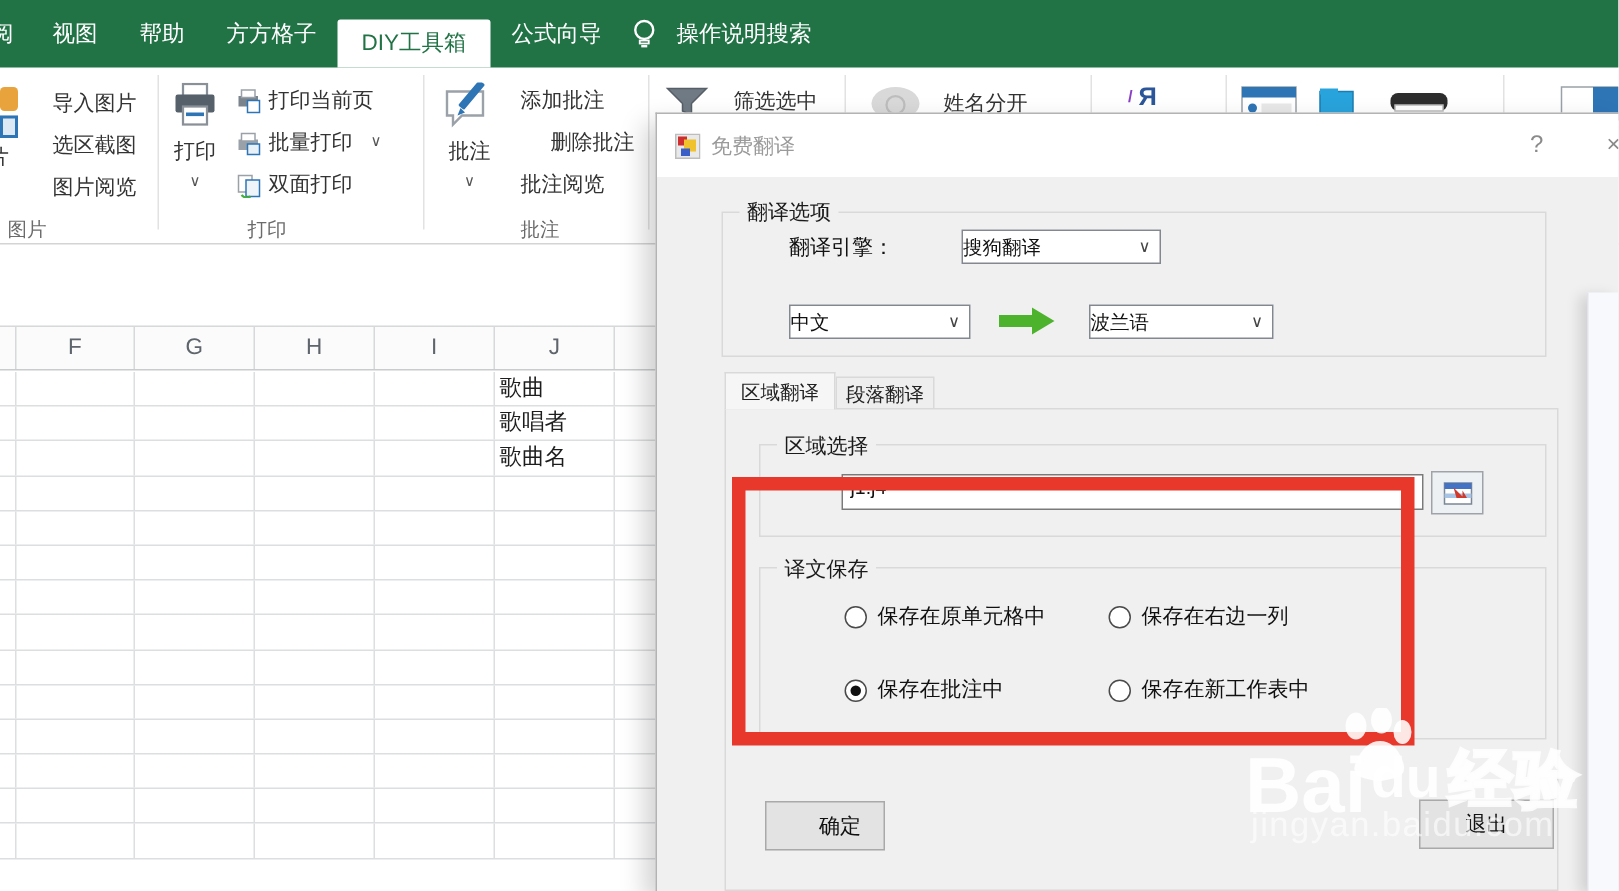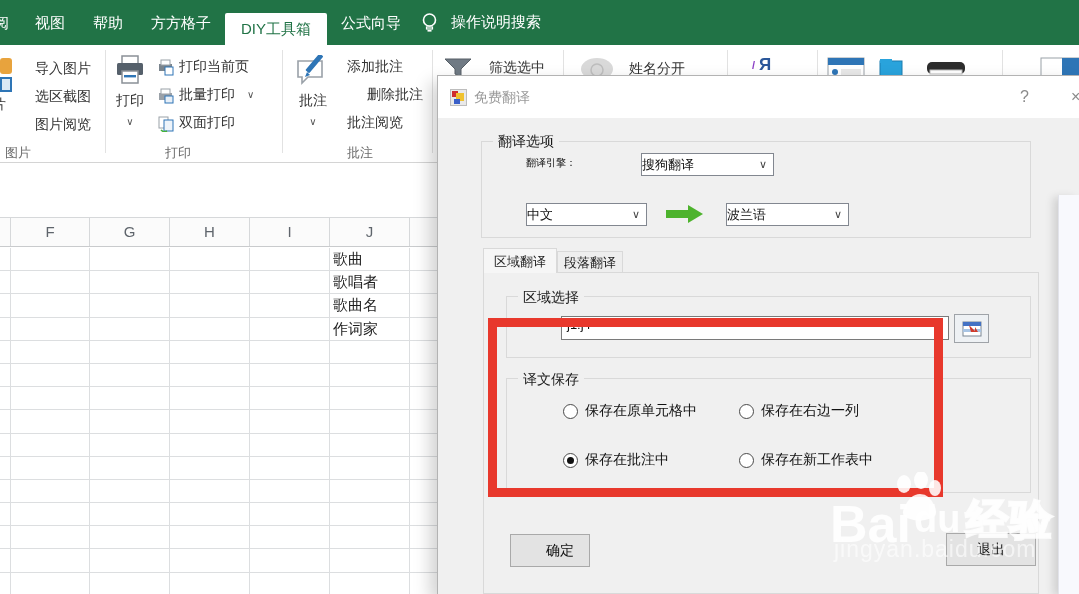--- a/index.html
+++ b/index.html
@@ -246,29 +246,20 @@
         <div class="gc" style="width: 80px;"></div>
         <div class="gc jval" style="width: 80px;">歌曲名</div>
         <div class="gc" style="width: 28px;"></div>
       </div>
       <div class="grow">
         <div class="gc" style="width: 11px;"></div>
         <div class="gc" style="width: 79px;"></div>
         <div class="gc" style="width: 80px;"></div>
         <div class="gc" style="width: 80px;"></div>
         <div class="gc" style="width: 80px;"></div>
-        <div class="gc jval" style="width: 80px;">作词家</div>
-        <div class="gc" style="width: 28px;"></div>
-      </div>
-      <div class="grow">
-        <div class="gc" style="width: 11px;"></div>
-        <div class="gc" style="width: 79px;"></div>
-        <div class="gc" style="width: 80px;"></div>
-        <div class="gc" style="width: 80px;"></div>
-        <div class="gc" style="width: 80px;"></div>
         <div class="gc" style="width: 80px;"></div>
         <div class="gc" style="width: 28px;"></div>
       </div>
       <div class="grow">
         <div class="gc" style="width: 11px;"></div>
         <div class="gc" style="width: 79px;"></div>
         <div class="gc" style="width: 80px;"></div>
         <div class="gc" style="width: 80px;"></div>
         <div class="gc" style="width: 80px;"></div>
         <div class="gc" style="width: 80px;"></div>
@@ -366,21 +357,21 @@
       <rect x="6" y="4" width="8" height="8" fill="#f0c22e"></rect>
       <rect x="4" y="10" width="6" height="5" fill="#3a5fc8"></rect>
     </svg>
     <span class="dtitle-text">免费翻译</span>
     <span class="dhelp" style="left:582px;">?</span>
     <span class="dhelp" style="left:633px;">×</span>
   </div>
 
   <div class="groupbox" style="left:43px;top:65px;width:550px;height:97px;"></div>
   <span class="gblabel" style="left:55px;top:57px;">翻译选项</span>
-  <span style="position:absolute;left:88px;top:80px;font-size:10px;color:#111;">翻译引擎：</span>
+  <span style="position:absolute;left:88px;top:80px;font-size:14px;color:#111;">翻译引擎：</span>
   <div class="ddl" style="left:203px;top:77px;width:133px;">
     <span>搜狗翻译</span>
       <span class="dchev">∨</span>
   </div>
   <div class="ddl" style="left:88px;top:127px;width:121px;">
     <span>中文</span>
       <span class="dchev">∨</span>
   </div>
   <div class="garrow" style="left:228px;top:129px;">
       <div class="bar"></div>

